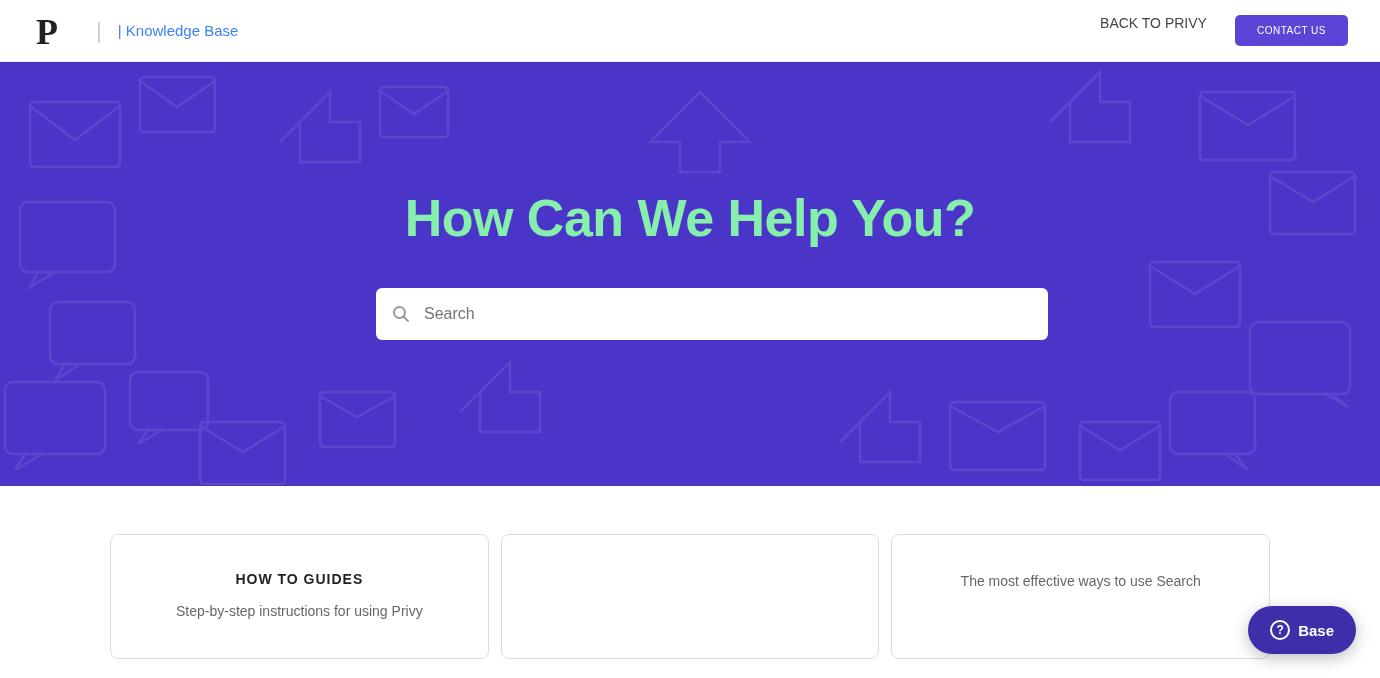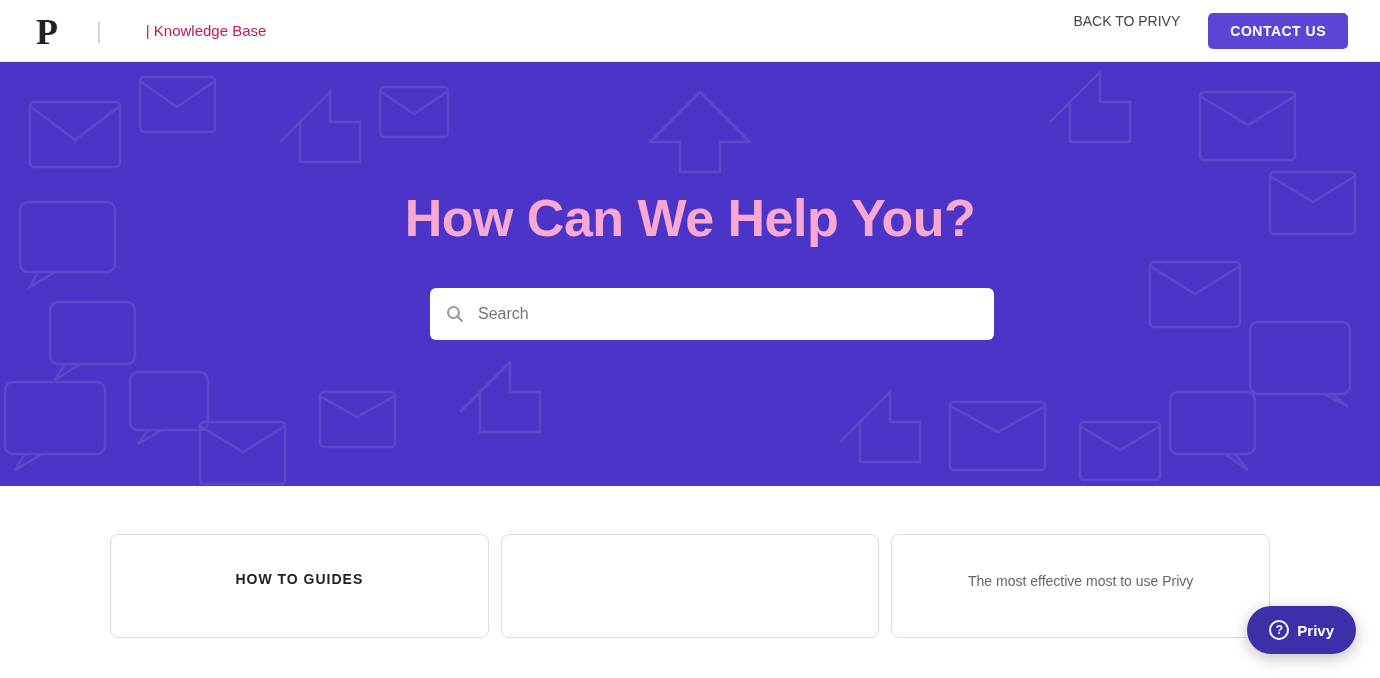--- a/index.html
+++ b/index.html
@@ -26,43 +26,42 @@
       width: 48px;
       height: 38px;
     }
     .divider-pipe {
       color: #ccc;
       font-size: 22px;
       margin: 0 6px;
     }
     .knowledge-base-label {
       font-size: 15px;
-      color: #be185d;
+      color: #3b82f6;
       font-weight: 400;
-      margin-left: 28px;
     }
     .navbar-right {
       display: flex;
       align-items: flex-start;
       gap: 28px;
     }
     .back-to-privy-link {
       font-size: 14px;
       color: #444;
       text-decoration: none;
       cursor: pointer;
     }
     .contact-us-btn {
       background: #5b45d6;
       color: #fff;
       border: none;
       border-radius: 5px;
       padding: 10px 22px;
-      font-size: 14px;
-      font-weight: 700;
+      font-size: 10px;
+      font-weight: 400;
       letter-spacing: 0.5px;
       cursor: pointer;
       text-transform: uppercase;
     }
 
     
     .hero {
       position: relative;
       background: #4a35c8;
       min-height: 424px;
@@ -77,33 +76,33 @@
       position: absolute;
       top: 0; left: 0; right: 0; bottom: 0;
       pointer-events: none;
       overflow: hidden;
     }
     .hero-bg-icons svg {
       width: 100%;
       height: 100%;
     }
     .hero-title {
-      color: #f9a8d4;
+      color: #86efac;
       font-size: 52px;
       font-weight: 700;
       text-align: center;
       margin-bottom: 40px;
       position: relative;
       z-index: 2;
       letter-spacing: -0.5px;
     }
     .search-bar-wrapper {
       position: relative;
       z-index: 2;
-      width: 564px;
+      width: 672px;
       max-width: 90%;
       margin-left: 44px;
     }
     .search-bar {
       width: 100%;
       height: 52px;
       border-radius: 6px;
       border: none;
       padding: 0 20px 0 48px;
       font-size: 16px;
@@ -285,26 +284,27 @@
     </span>
     <input type="text" class="search-bar" placeholder="Search" style="">
   </div>
 </section>
 
 <div class="content-area">
 
   <div class="category-cards">
     <div class="category-card">
       <div class="category-card-title">HOW TO GUIDES</div>
+      <div class="category-card-desc">Step-by-step instructions for using Privy</div>
     </div>
     <div class="category-card">
     </div>
     <div class="category-card">
-      <div class="category-card-desc">The most effective most to use Privy</div>
+      <div class="category-card-desc">The most effective ways to use Search</div>
     </div>
   </div>
 
 </div>
 
 <button class="help-button">
   <span class="help-button-icon">?</span>
-  <span>Privy</span>
+  <span>Base</span>
 </button>
 
 </body></html>

